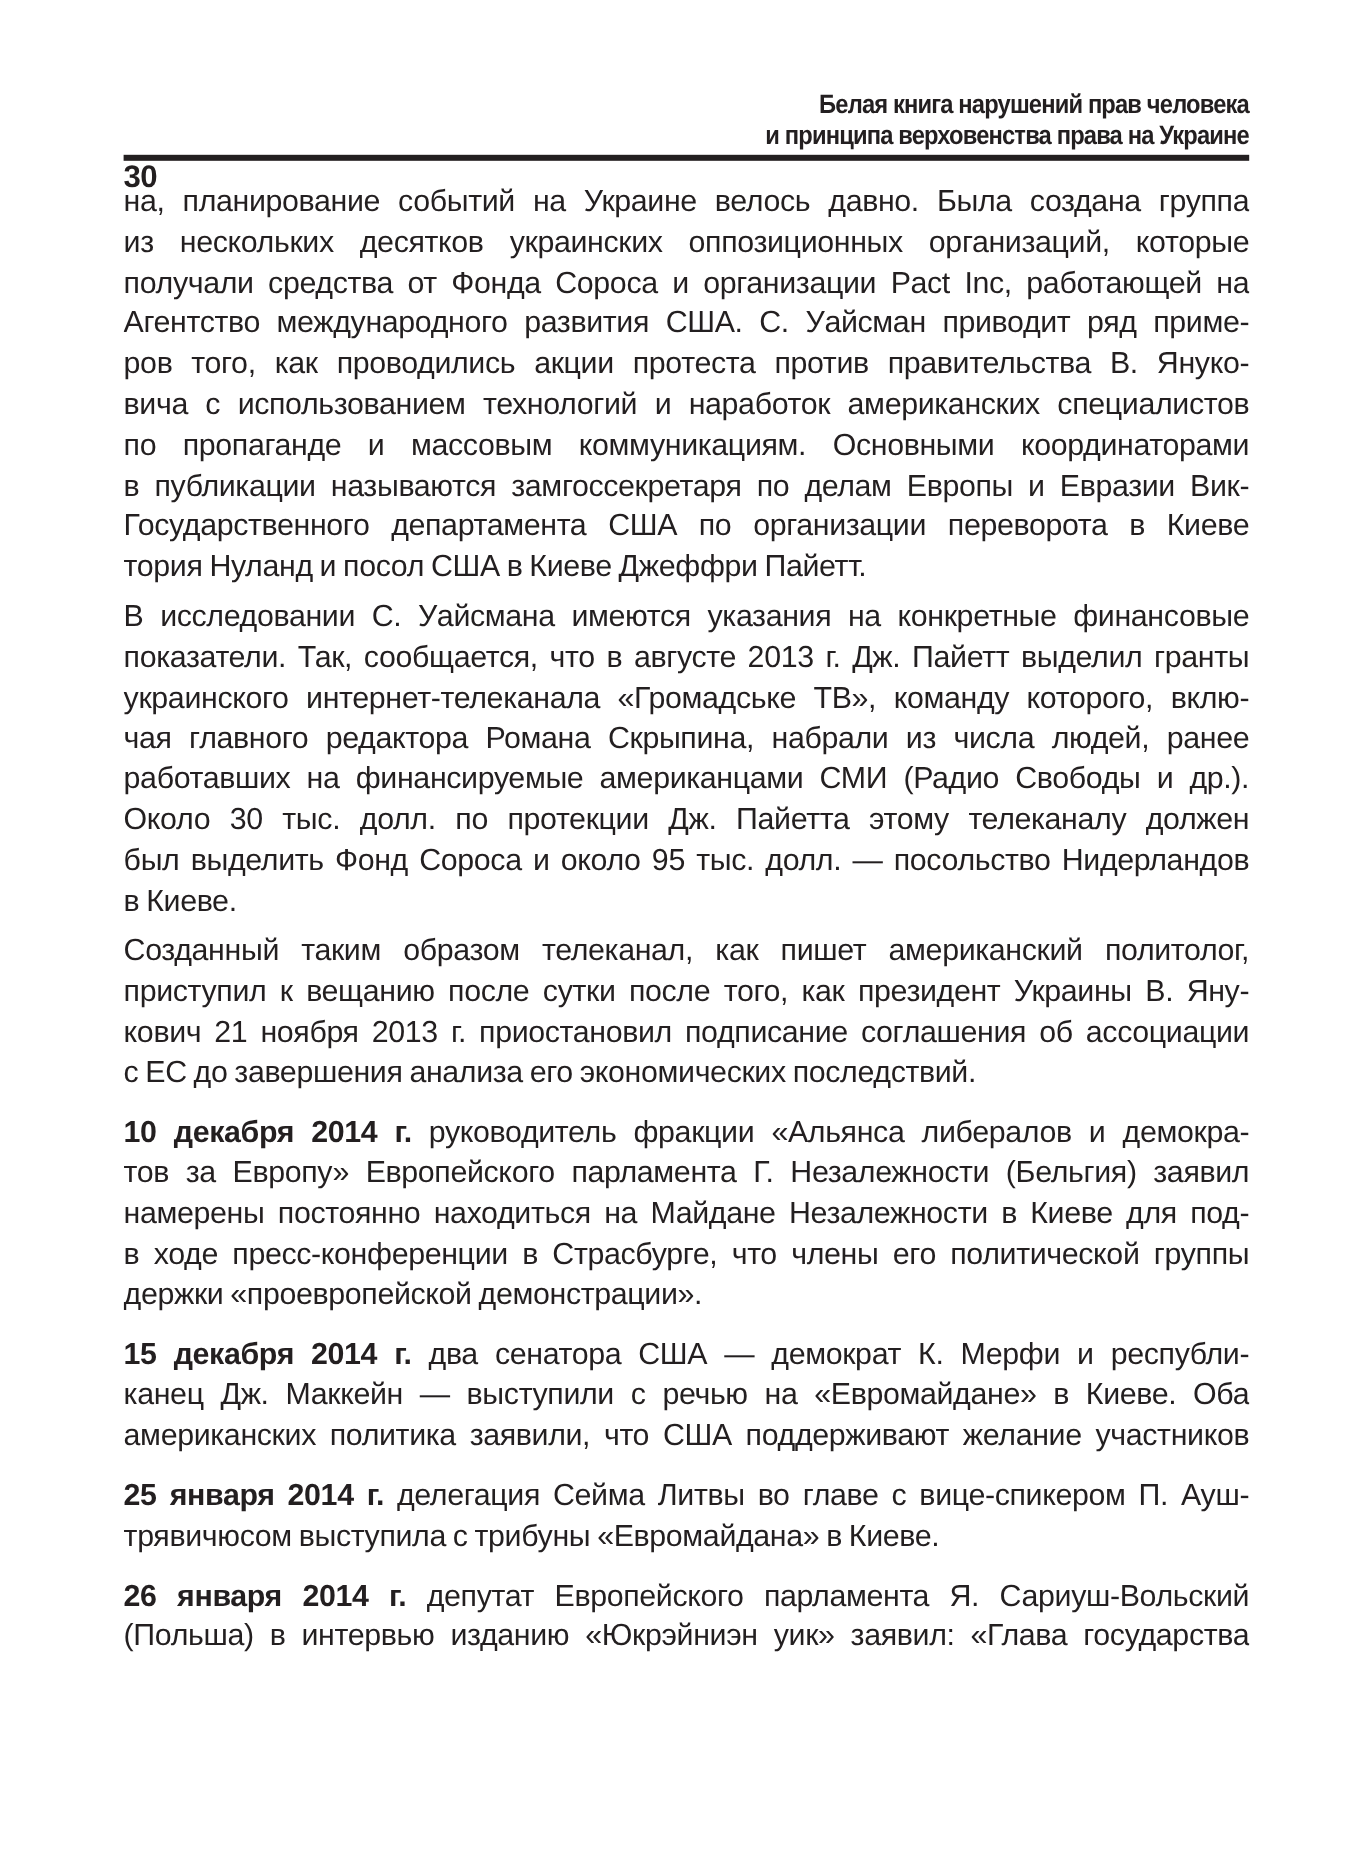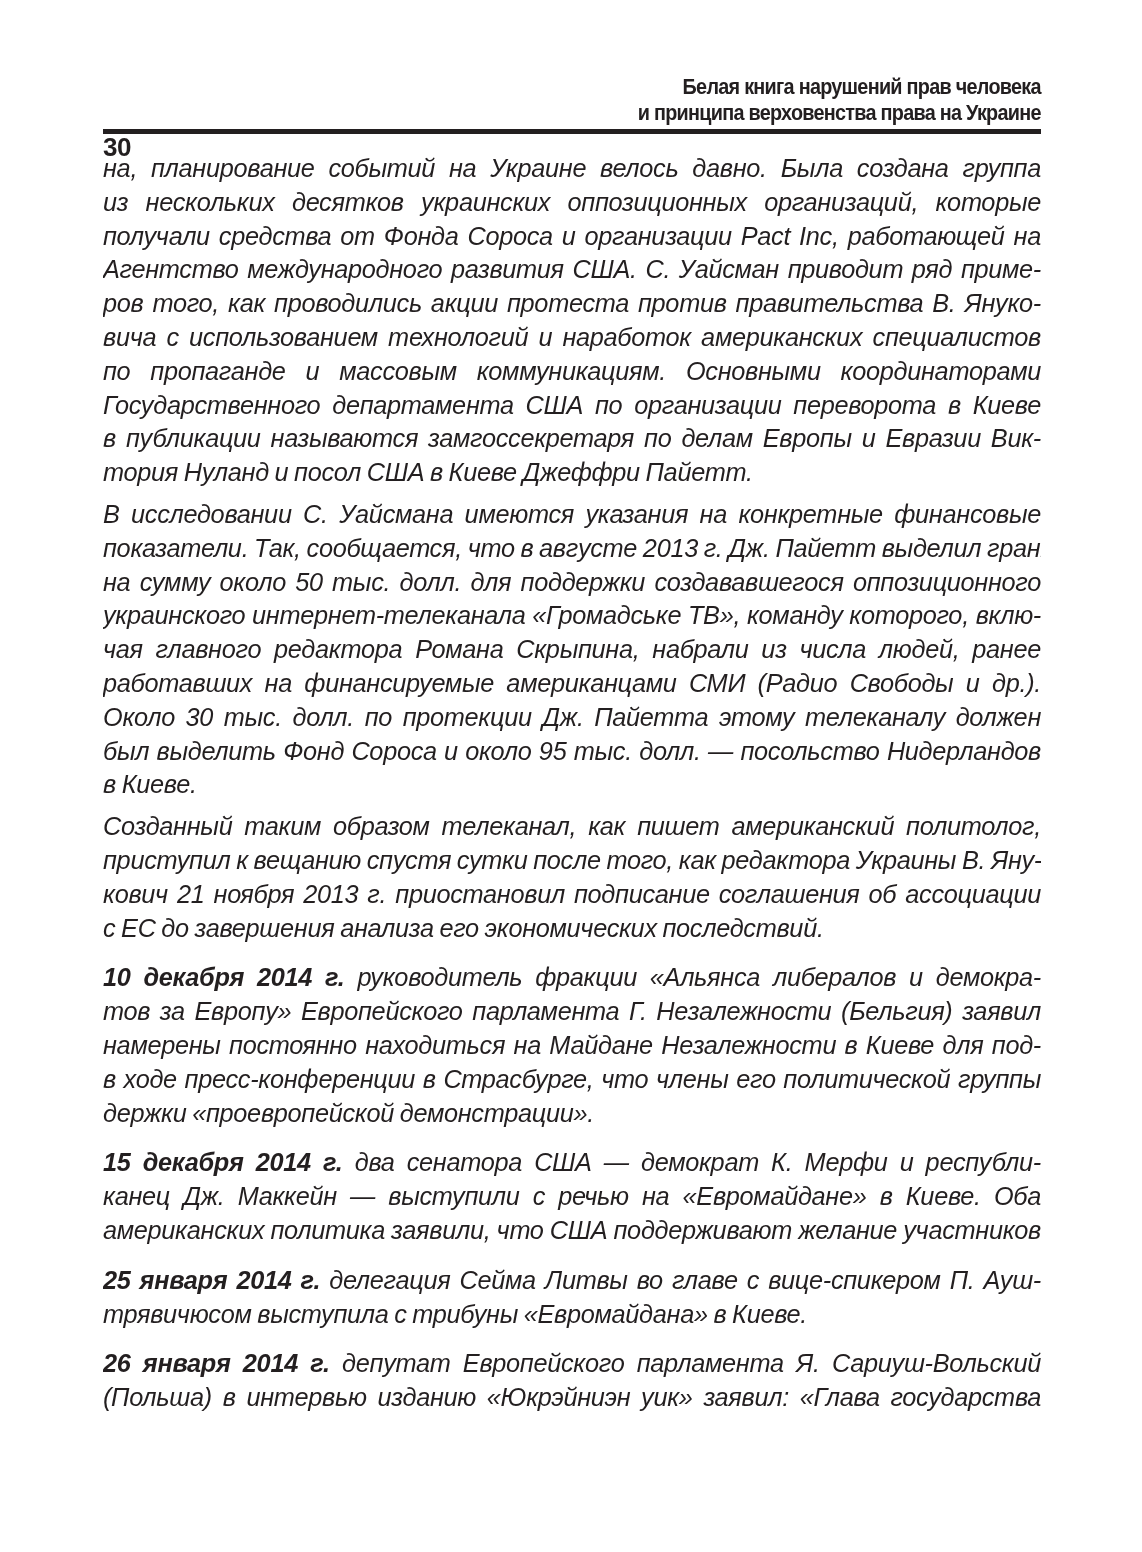--- a/index.html
+++ b/index.html
@@ -5,21 +5,21 @@
     html, body { margin: 0; padding: 0; background: #ffffff; }
     body { width: 1142px; height: 1552px; position: relative; overflow: hidden;
            font-family: "Liberation Sans", sans-serif; color: #231f20; }
     .header { position: absolute; left: 103px; top: 72px; width: 938px; height: 60px; }
     .page-number { position: absolute; left: 0; top: 26px; font-size: 26px; font-weight: bold;
                    letter-spacing: -0.5px; line-height: 30px; margin-top: 34px; }
     .running-title { position: absolute; right: 0; top: 2px; text-align: right; font-size: 22px;
                      font-weight: bold; line-height: 26px; letter-spacing: -0.8px; transform: scaleX(0.9);
                      transform-origin: right top; white-space: nowrap; }
     .header-rule { position: absolute; left: 103px; top: 129px; width: 938px; height: 5px; background: #231f20; }
-    .body-text { position: absolute; left: 103px; top: 152px; width: 938px; font-style: italic; }
+    .body-text { position: absolute; left: 103px; top: 152px; width: 938px; }
     .para { margin: 0; font-size: 25.3px; line-height: 33.8px; text-align: justify;
             letter-spacing: -0.3px; word-spacing: -1px; }
     .line { display: block; text-align: justify; text-align-last: justify; white-space: nowrap; overflow: hidden; }
     .line.last { text-align-last: left; }
     .gap-small { height: 8px; }
     .gap-large { height: 16px; }
     .bold { font-weight: bold; }
   </style>
 </head>
 <body>
@@ -36,42 +36,41 @@
 <div class="body-text">
 
   <div class="para">
     <span class="line">на, планирование событий на Украине велось давно. Была создана группа</span>
     <span class="line">из нескольких десятков украинских оппозиционных организаций, которые</span>
     <span class="line">получали средства от Фонда Сороса и организации Pact Inc, работающей на</span>
     <span class="line">Агентство международного развития США. С. Уайсман приводит ряд приме-</span>
     <span class="line">ров того, как проводились  акции протеста против правительства В. Януко-</span>
     <span class="line">вича с использованием технологий и наработок американских специалистов</span>
     <span class="line">по пропаганде и массовым коммуникациям. Основными координаторами</span>
+    <span class="line">в публикации называются замгоссекретаря по делам Европы и Евразии Вик-</span>
     <span class="line">Государственного департамента США по организации переворота в Киеве</span>
-    <span class="line">в публикации называются замгоссекретаря по делам Европы и Евразии Вик-</span>
     <span class="line last">тория Нуланд и посол США в Киеве Джеффри Пайетт.</span>
   </div>
   <div class="gap-small"></div>
 
   <div class="para">
     <span class="line">В исследовании С. Уайсмана имеются указания на конкретные финансовые</span>
     <span class="line">показатели. Так, сообщается, что в августе 2013 г. Дж. Пайетт выделил гранты</span>
-    <span class="line">на сумму около 50 тыс. долл. для поддержки создававшегося оппозиционного</span>
     <span class="line">украинского интернет-телеканала «Громадське ТВ», команду которого, вклю-</span>
     <span class="line">чая главного редактора Романа Скрыпина, набрали из числа людей, ранее</span>
     <span class="line">работавших на финансируемые американцами СМИ (Радио Свободы и др.).</span>
     <span class="line">Около 30 тыс.  долл. по  протекции Дж. Пайетта этому телеканалу должен</span>
     <span class="line">был выделить Фонд Сороса и около 95 тыс. долл. — посольство Нидерландов</span>
     <span class="line last">в Киеве.</span>
   </div>
   <div class="gap-small"></div>
 
   <div class="para">
     <span class="line">Созданный таким образом телеканал, как пишет американский политолог,</span>
-    <span class="line">приступил к вещанию спустя сутки после того, как редактора Украины В. Яну-</span>
+    <span class="line">приступил к вещанию после сутки после того, как президент Украины В. Яну-</span>
     <span class="line">кович 21 ноября 2013 г. приостановил подписание соглашения об ассоциации</span>
     <span class="line last">с ЕС до завершения анализа его экономических последствий.</span>
   </div>
   <div class="gap-large"></div>
 
   <div class="para">
     <span class="line"><span class="bold">10 декабря 2014 г.</span><span> руководитель фракции «Альянса либералов и демокра-</span></span>
     <span class="line">тов за Европу» Европейского парламента Г. Незалежности (Бельгия) заявил</span>
     <span class="line">намерены постоянно находиться на Майдане Незалежности в Киеве для под-</span>
     <span class="line">в ходе пресс-конференции в Страсбурге, что члены его политической группы</span>

